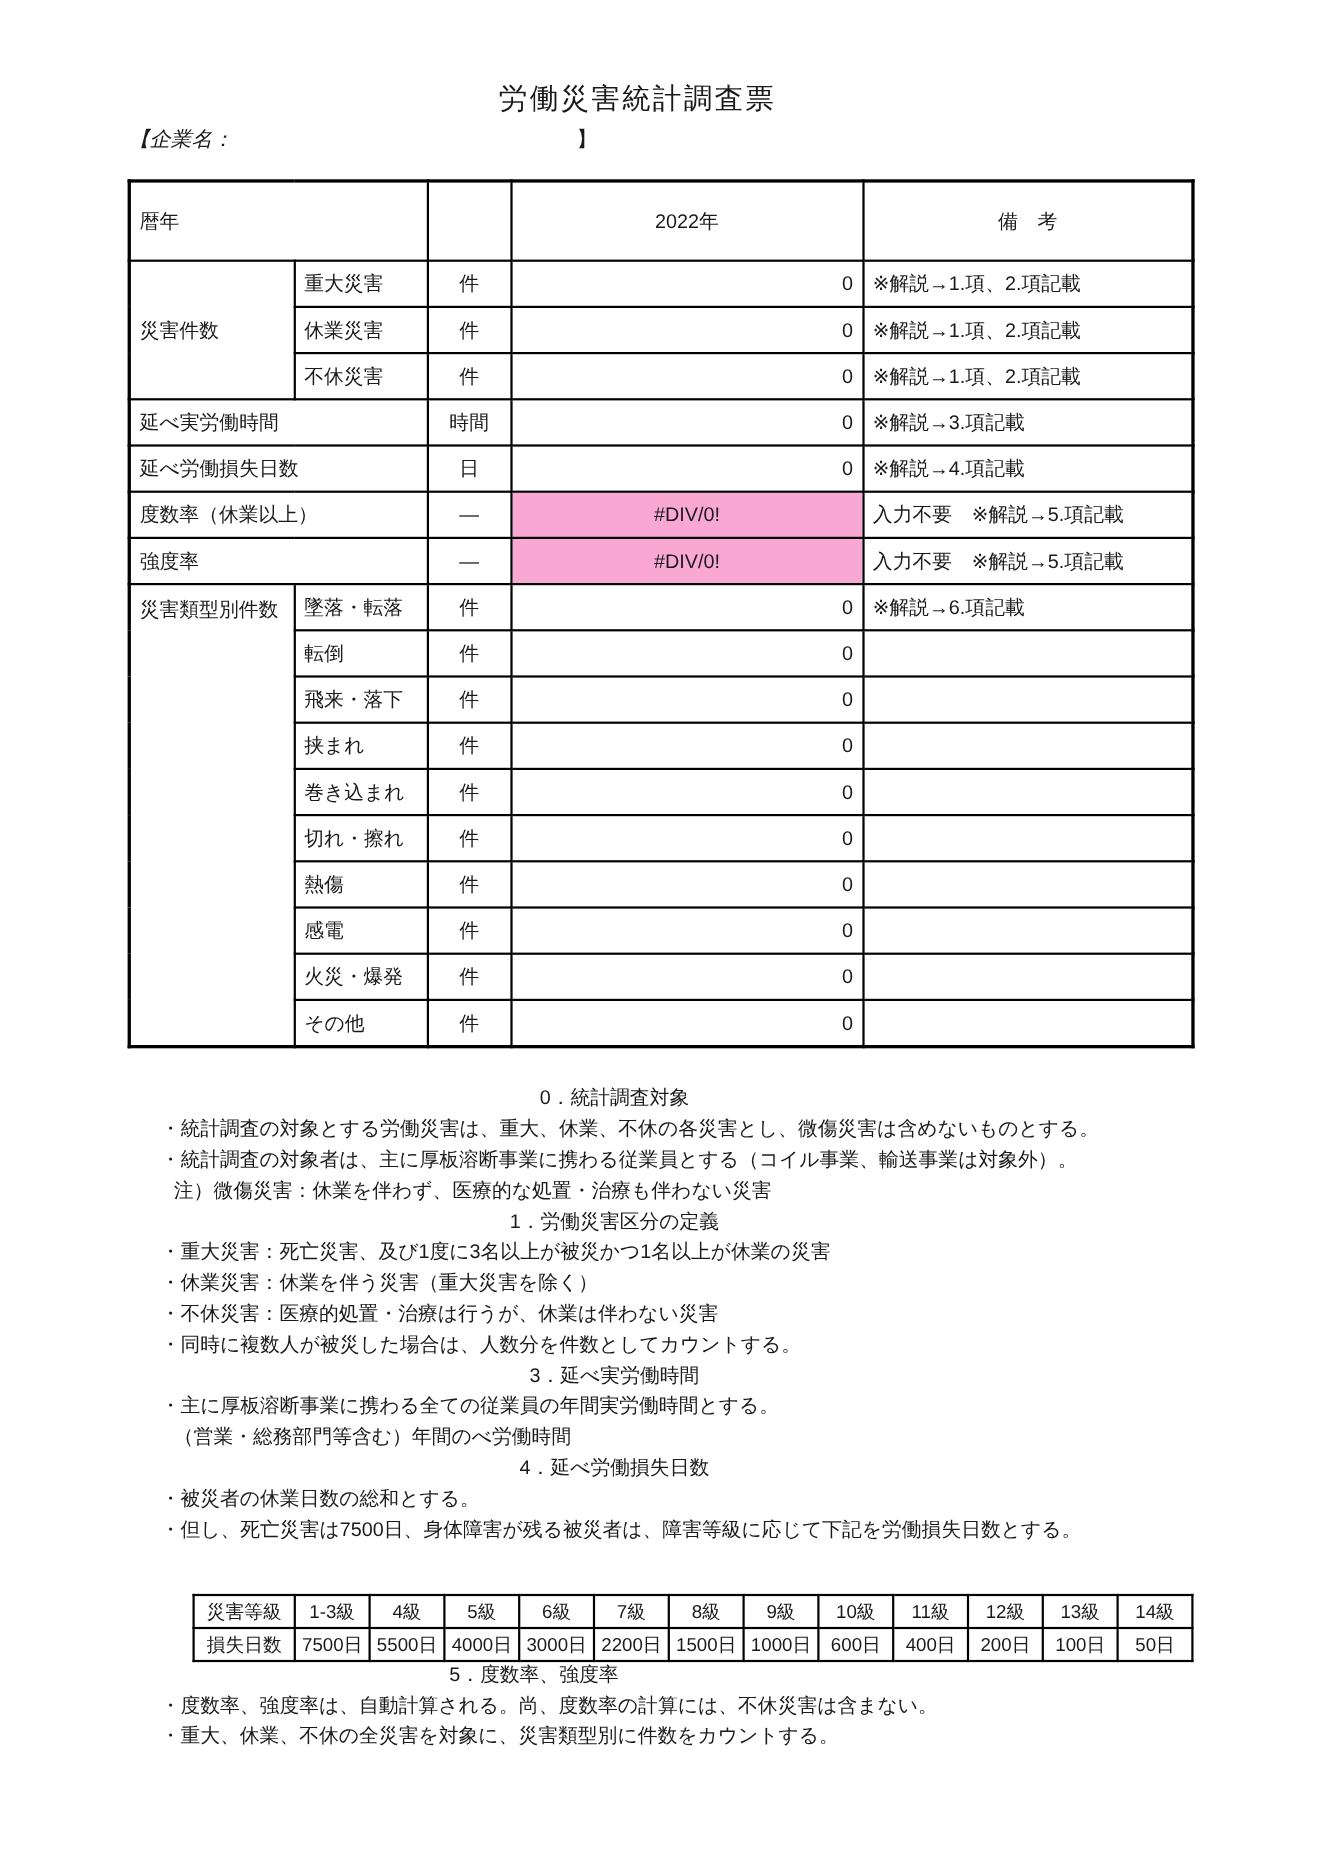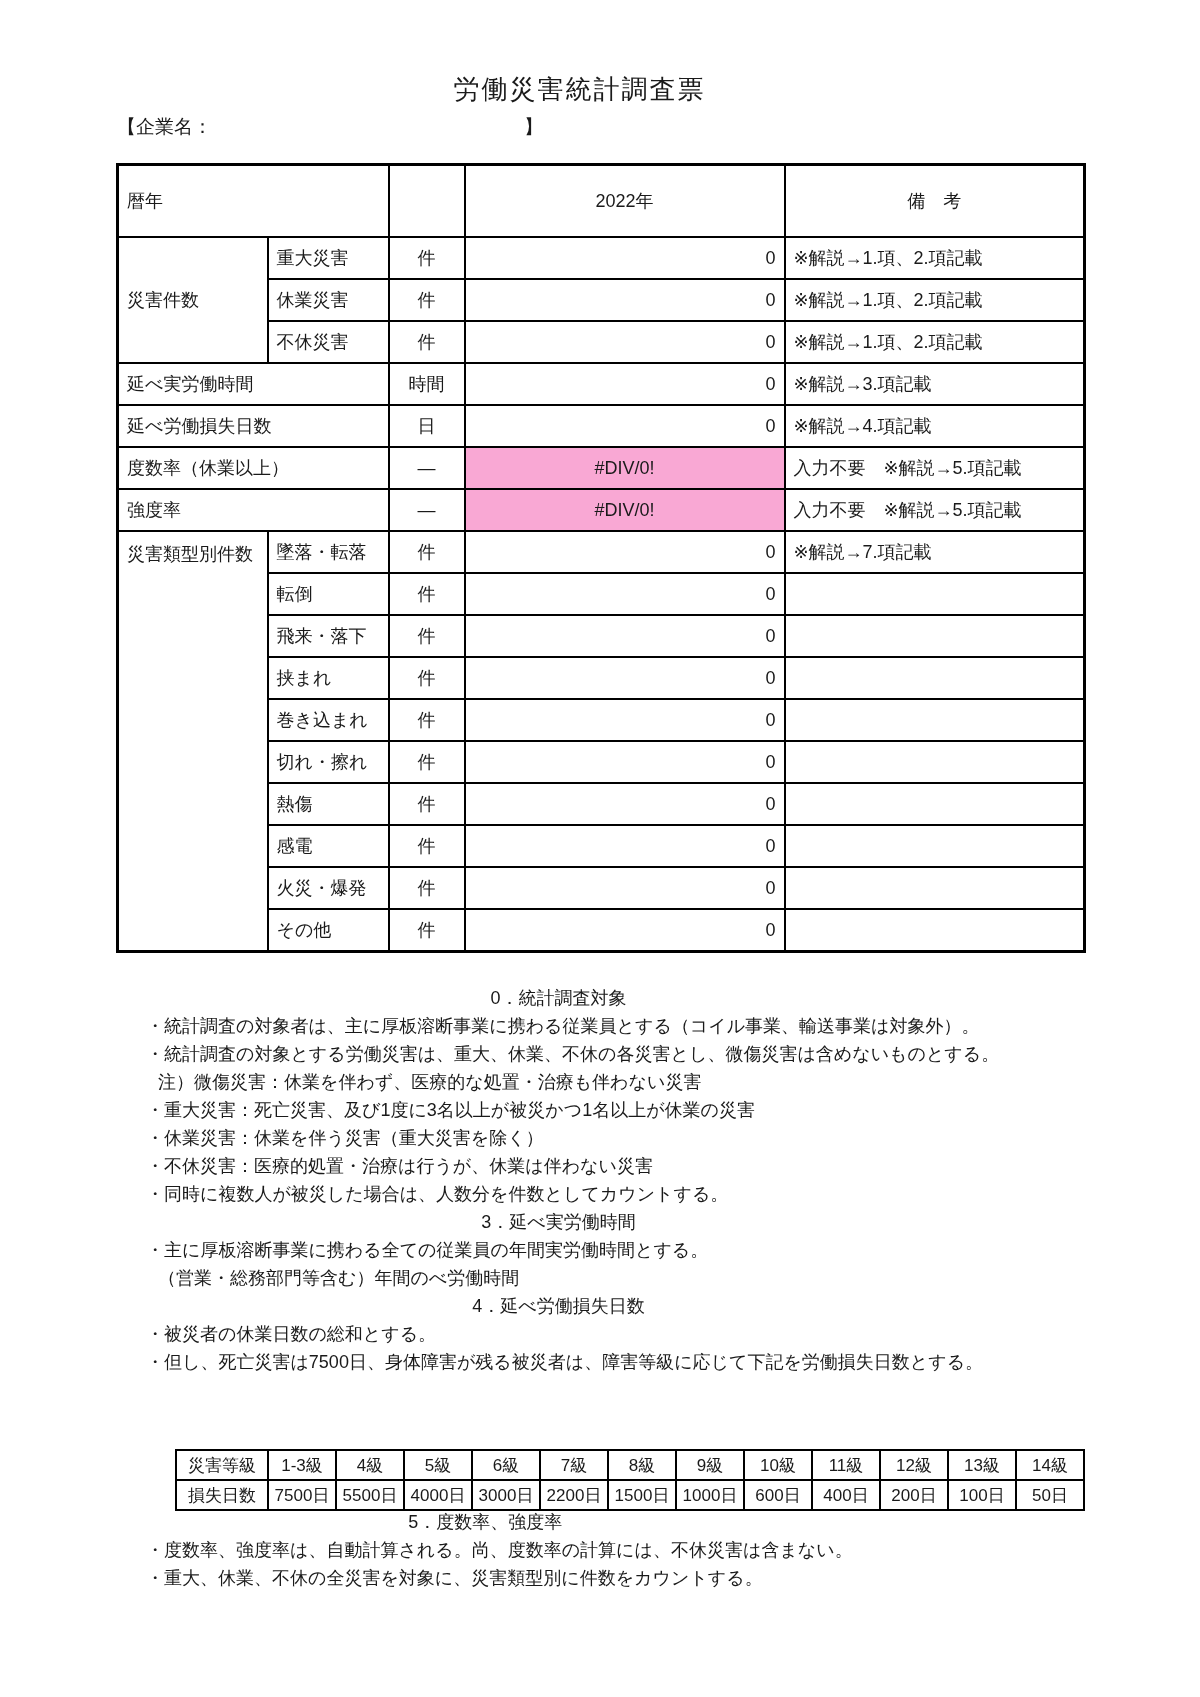--- a/index.html
+++ b/index.html
@@ -5,21 +5,21 @@
   html,body { margin:0; padding:0; background:#ffffff; }
   .page {
     position:relative; width:1200px; height:1697px; background:#ffffff;
     font-family:"Liberation Sans","DejaVu Sans",sans-serif;
     color:#1a1a1a; overflow:hidden;
   }
   .title {
     position:absolute; top:72px; left:0; width:1159px;
     text-align:center; font-size:26px; letter-spacing:2px;
   }
-  .company-line { position:absolute; top:114px; left:117px; font-size:19px; }
+  .company-line { position:absolute; top:114px; left:117px; font-size:19px;font-style:italic; }
   .company-close { position:absolute; top:114px; left:524px; font-size:19px; }
 
   table.main {
     position:absolute; top:163px; left:116px;
     border-collapse:collapse; table-layout:fixed; width:967px;
     border:3px solid #000;
   }
   table.main td {
     border:2px solid #000; font-size:18px; height:40px;
     padding:0 8px; vertical-align:middle; overflow:hidden; white-space:nowrap;
@@ -114,21 +114,21 @@
       <td colspan="2">強度率</td>
       <td class="c">―</td>
       <td class="val err">#DIV/0!</td>
       <td class="rem">入力不要　※解説→5.項記載</td>
     </tr>
     <tr>
       <td rowspan="10" style="vertical-align:top; padding-top:10px;">災害類型別件数</td>
       <td>墜落・転落</td>
       <td class="c">件</td>
       <td class="val">0</td>
-      <td class="rem">※解説→7.項記載</td>
+      <td class="rem">※解説→6.項記載</td>
     </tr>
     <tr>
       <td>転倒</td>
       <td class="c">件</td>
       <td class="val">0</td>
       <td class="rem"></td>
     </tr>
     <tr>
       <td>飛来・落下</td>
       <td class="c">件</td>
@@ -175,23 +175,24 @@
       <td>その他</td>
       <td class="c">件</td>
       <td class="val">0</td>
       <td class="rem"></td>
     </tr>
   </tbody>
     </table>
 
   <div class="notes" id="notes1">
     <div class="ln-h">0．統計調査対象</div>
+    <div class="ln-b">・統計調査の対象とする労働災害は、重大、休業、不休の各災害とし、微傷災害は含めないものとする。</div>
     <div class="ln-b">・統計調査の対象者は、主に厚板溶断事業に携わる従業員とする（コイル事業、輸送事業は対象外）。</div>
-    <div class="ln-b">・統計調査の対象とする労働災害は、重大、休業、不休の各災害とし、微傷災害は含めないものとする。</div>
     <div class="ln-n">注）微傷災害：休業を伴わず、医療的な処置・治療も伴わない災害</div>
+    <div class="ln-h">1．労働災害区分の定義</div>
     <div class="ln-b">・重大災害：死亡災害、及び1度に3名以上が被災かつ1名以上が休業の災害</div>
     <div class="ln-b">・休業災害：休業を伴う災害（重大災害を除く）</div>
     <div class="ln-b">・不休災害：医療的処置・治療は行うが、休業は伴わない災害</div>
     <div class="ln-b">・同時に複数人が被災した場合は、人数分を件数としてカウントする。</div>
     <div class="ln-h">3．延べ実労働時間</div>
     <div class="ln-b">・主に厚板溶断事業に携わる全ての従業員の年間実労働時間とする。</div>
     <div class="ln-n">（営業・総務部門等含む）年間のべ労働時間</div>
     <div class="ln-h">4．延べ労働損失日数</div>
     <div class="ln-b">・被災者の休業日数の総和とする。</div>
     <div class="ln-b">・但し、死亡災害は7500日、身体障害が残る被災者は、障害等級に応じて下記を労働損失日数とする。</div>

